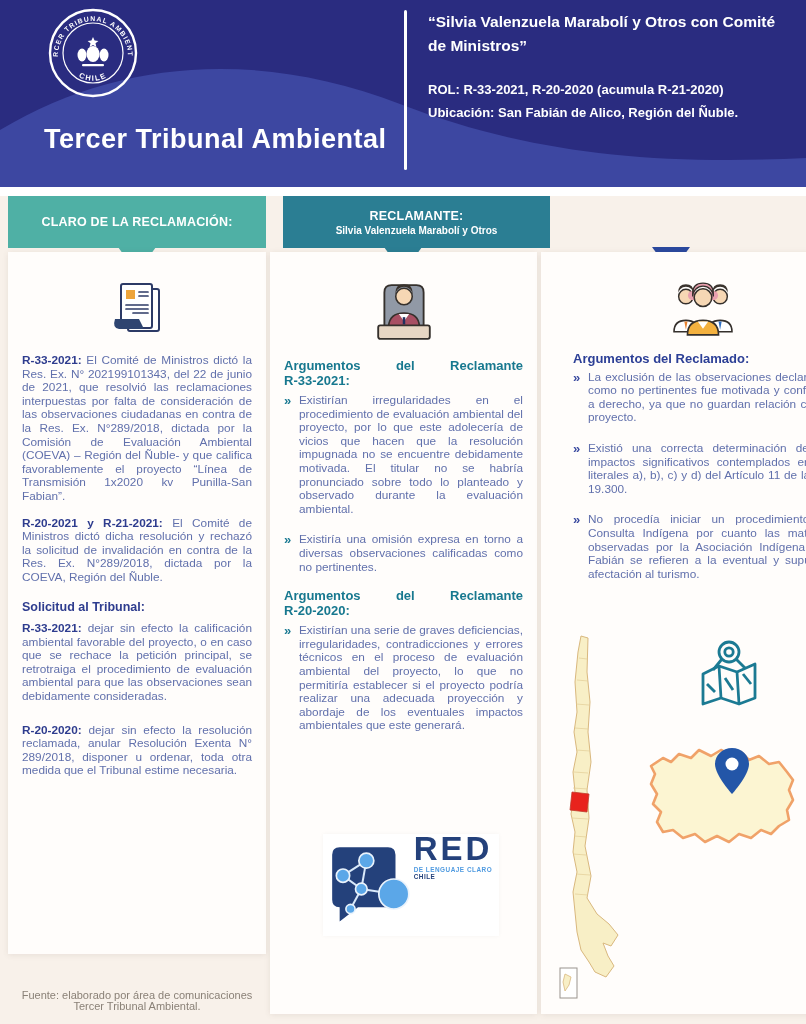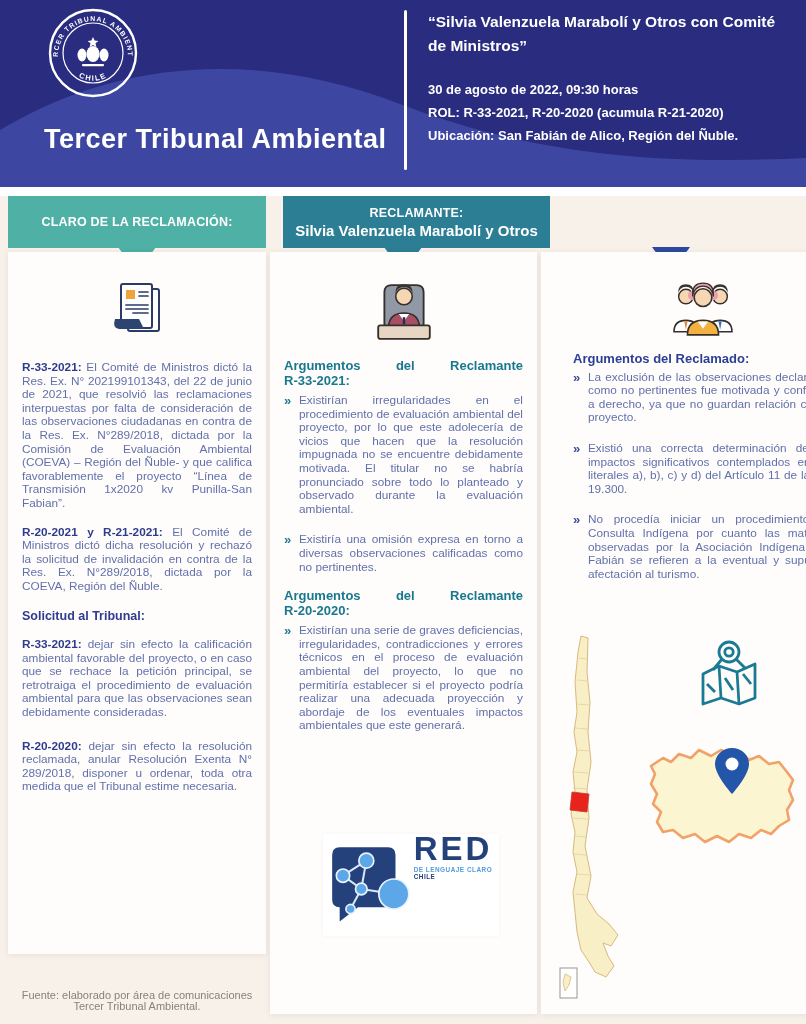--- a/index.html
+++ b/index.html
@@ -18,38 +18,38 @@
   .case-line .lbl{font-weight:bold;}
   .case-line .val{font-weight:600;}
   .white-strip{position:absolute;left:0;top:187px;width:806px;height:9px;background:#ffffff;}
 
   
   .bar{position:absolute;top:196px;height:52px;display:flex;flex-direction:column;justify-content:center;align-items:center;color:#fff;text-align:center;}
   .bar1{left:8px;width:258px;background:#4fb0a5;}
   .bar2{left:270px;width:267px;background:#2b7e93;margin-left:13px;}
   .bar3{left:541px;width:261px;background:#2b499e;}
   .bar .l1{font-size:12.5px;font-weight:bold;letter-spacing:.2px;}
-  .bar .l2{font-size:15px;font-weight:bold;margin-top:2px;}
+  .bar .l2{font-size:10px;font-weight:bold;margin-top:2px;}
   .tri{position:absolute;top:247px;width:0;height:0;border-left:19px solid transparent;border-right:19px solid transparent;}
   .tri1{left:118px;border-top:26px solid #4fb0a5;}
   .tri2{left:384px;border-top:26px solid #2b7e93;}
   .tri3{left:652px;border-top:26px solid #2b499e;}
 
   
   .card{position:absolute;top:252px;background:#fffdfb;box-shadow:0 1px 6px rgba(90,70,60,.10);}
   .card1{left:8px;width:258px;height:702px;}
   .card2{left:270px;width:267px;height:762px;}
   .card3{left:541px;width:288px;height:762px;padding-left:18px;}
   .card-inner{padding:0 14px;}
   .icon-row{display:flex;justify-content:center;margin:28px 0 6px 0;}
 
   .body-text{color:#6170ac;font-size:11.8px;line-height:13.6px;text-align:justify;}
   .lead{font-weight:bold;color:#2e3c8e;}
   .lead::after{content:" ";}
-  p.para{margin:15px 0 13px 0;}
+  p.para{margin:8px 0 13px 0;}
   .sol-head{color:#2e3c8e;font-weight:bold;font-size:12.5px;margin:16px 0 3px 0;}
 
   .teal-head{color:#17788f;font-weight:bold;font-size:13px;line-height:15px;margin:10px 0 6px 0;}
   .jline{text-align:justify;text-align-last:justify;}
   .navy-head{color:#2c3f96;font-weight:bold;font-size:13px;margin:10px 0 5px 0;}
 
   .bullet{display:flex;margin:0 0 13px 0;}
   .bullet .mark{flex:0 0 15px;font-size:13px;font-weight:bold;line-height:13px;}
   .mark-teal{color:#1b7a93;}
   .mark-navy{color:#3b4ba0;}
@@ -103,21 +103,20 @@
           <rect x="36" y="58" width="22" height="2.2" rx="1"></rect>
         </g>
       </svg>
     </div>
 
     <div class="org-title">Tercer Tribunal Ambiental</div>
     <div class="hdr-divider"></div>
 
     <div class="case-block">
       <div class="case-title">“Silvia Valenzuela Marabolí y Otros con Comité de Ministros”</div>
-      <div class="case-line">30 de agosto de 2022, 09:30 horas</div>
       <div class="case-line">
         <span class="lbl">ROL:</span>
         <span class="val">R-33-2021, R-20-2020 (acumula R-21-2020)</span>
       </div>
       <div class="case-line">
         <span class="lbl">Ubicación:</span>
         <span class="val">San Fabián de Alico, Región del Ñuble.</span>
       </div>
     </div>
   </div>

